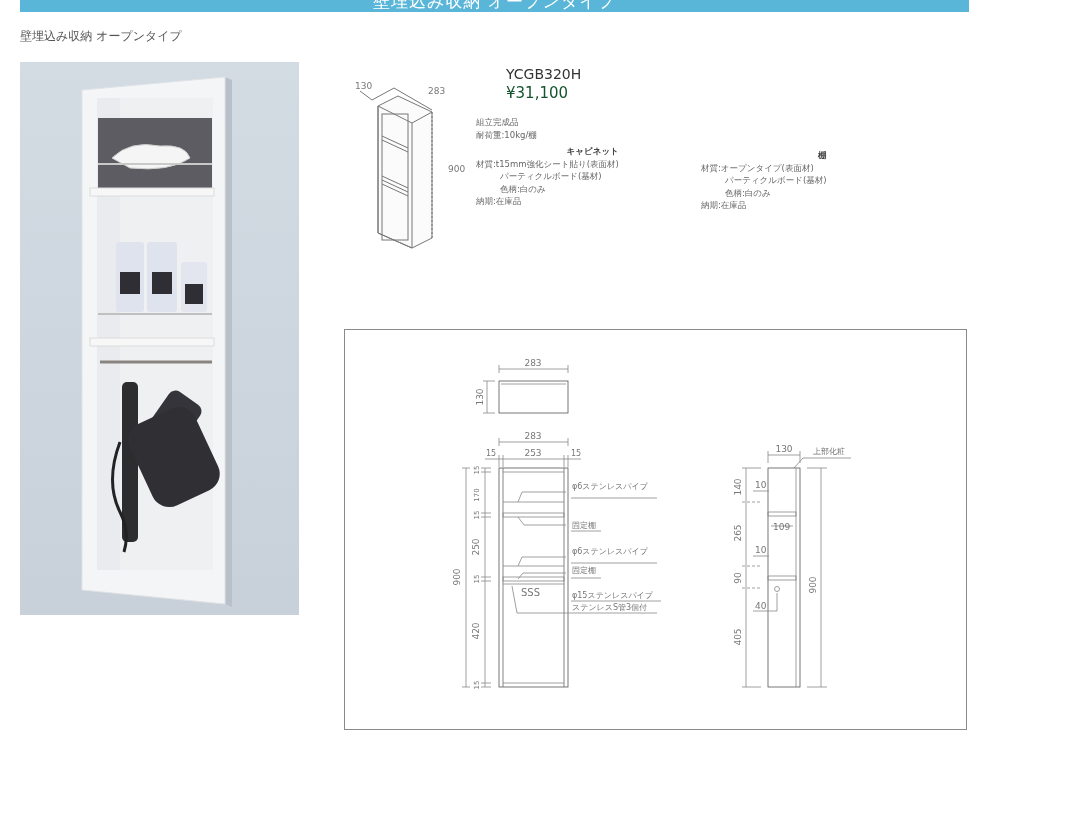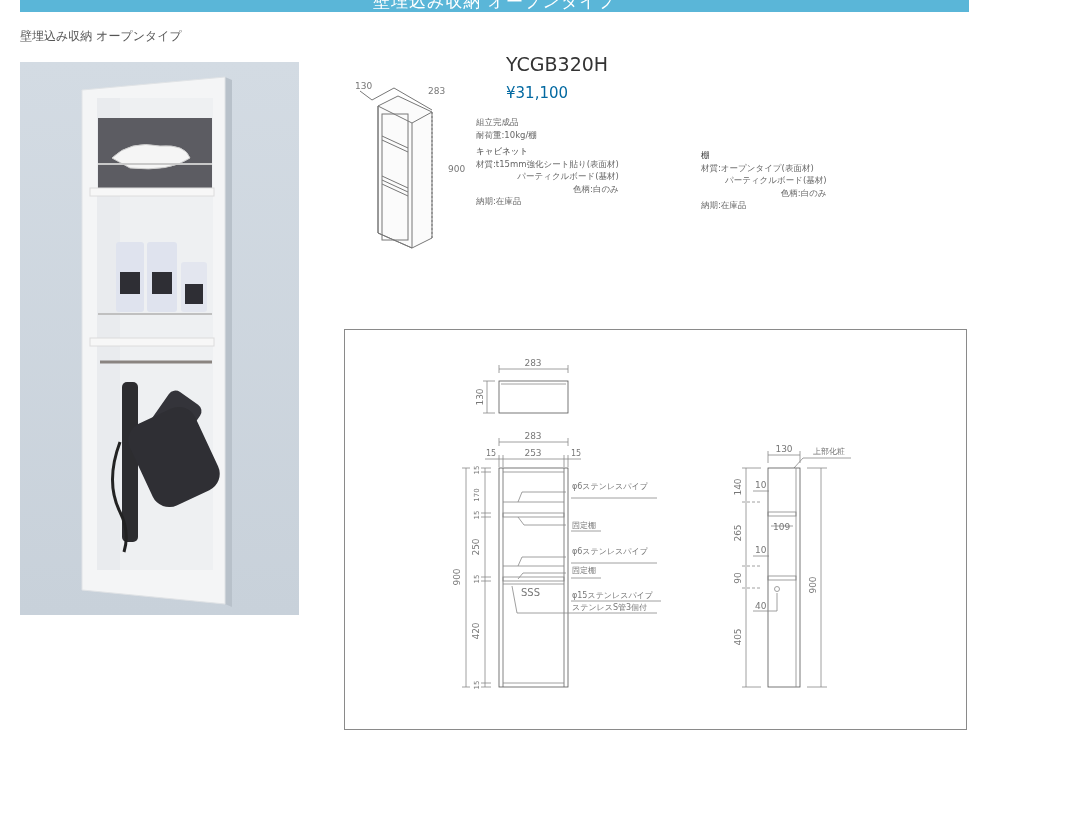--- a/index.html
+++ b/index.html
@@ -16,30 +16,30 @@
       color: #fff; font-size: 17px; letter-spacing: 1px;
     }
     .subtitle {
       position: absolute; left: 20px; top: 28px; font-size: 12px; color: #555;
     }
     .photo {
       position: absolute; left: 20px; top: 62px; width: 279px; height: 553px;
       background: linear-gradient(180deg, #d3dbe3 0%, #c8d1da 100%);
     }
     .product-name {
-      position: absolute; left: 506px; top: 53px; font-size: 19px; color: #333;
+      position: absolute; left: 506px; top: 66px; font-size: 14px; color: #333;
     }
     .product-price {
-      position: absolute; left: 506px; top: 84px; font-size: 15px; color: #0369a1;
+      position: absolute; left: 506px; top: 84px; font-size: 15px; color: #14532d;
     }
     .spec {
       position: absolute; font-size: 8.5px; line-height: 12.5px; color: #666;
     }
-    .spec .h { font-weight: normal; color: #444; }
-    .spec .ind { padding-left: 24px; text-align: right; }
+    .spec .h { font-weight: bold; color: #444; text-align: right; }
+    .spec .ind { padding-left: 24px; }
     .spec-gap { height: 4px; }
     .iso {
       position: absolute; left: 350px; top: 78px; width: 130px; height: 175px;
     }
     .iso-label { position: absolute; font-size: 9px; color: #777; }
     .drawing-frame {
       position: absolute; left: 344px; top: 329px; width: 623px; height: 401px;
       border: 1.5px solid #8a8a8a; box-sizing: border-box;
     }
     .drawing { position: absolute; left: 0; top: 0; }

